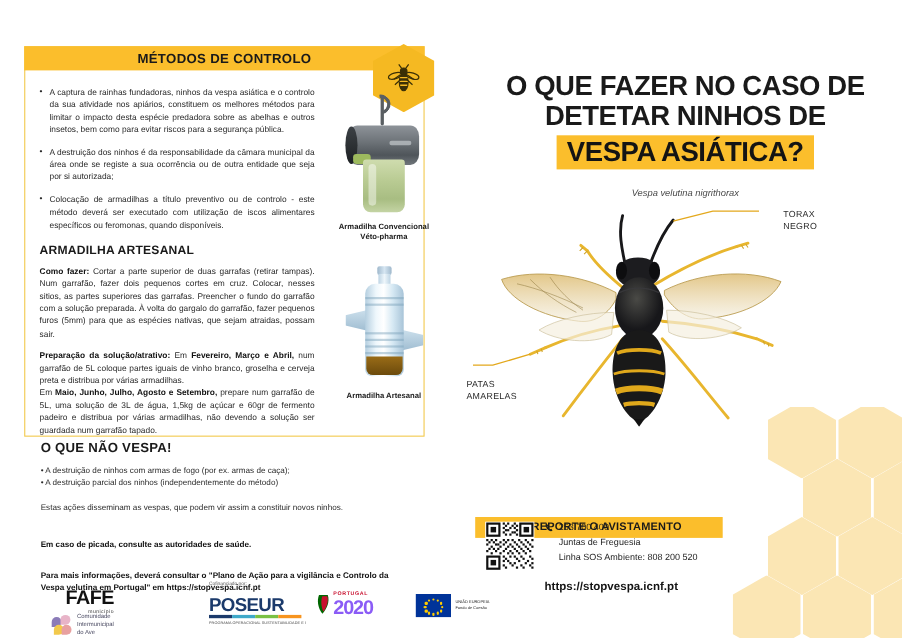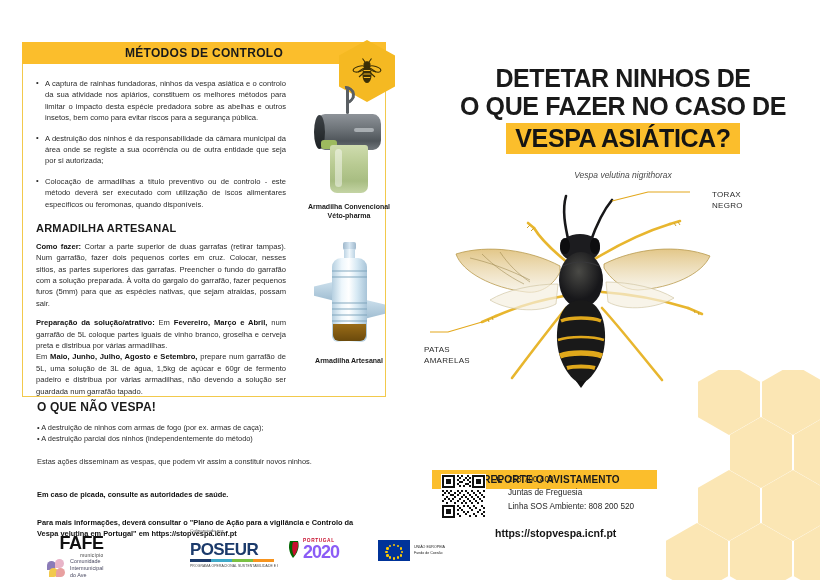--- a/index.html
+++ b/index.html
@@ -290,22 +290,22 @@
       <div class="eu-star" style="left:8.2px; top:7.4px;"></div>
       <div class="eu-star" style="left:11px; top:4.8px;"></div>
     </div>
     <div class="eu-txt">
       <span>UNIÃO EUROPEIA</span><br>
       <span>Fundo de Coesão</span>
     </div>
   </div>
 
   <div class="headline">
+    <div class="hl-line">O QUE FAZER NO CASO DE</div>
     <div class="hl-line">DETETAR NINHOS DE</div>
-    <div class="hl-line">O QUE FAZER NO CASO DE</div>
     <div class="hl-line" style="margin-top:3px;"><span class="hl-hi">VESPA ASIÁTICA?</span></div>
     <div class="hl-sci">Vespa velutina nigrithorax</div>
   </div>
 
   <div class="wasp">
     <svg width="300" height="200" viewBox="0 0 300 200">
       <defs>
         <linearGradient id="wing" x1="0" y1="0" x2="0" y2="1">
           <stop offset="0%" stop-color="#D9B461" stop-opacity=".75"></stop>
           <stop offset="100%" stop-color="#F2EBD8" stop-opacity=".55"></stop>

